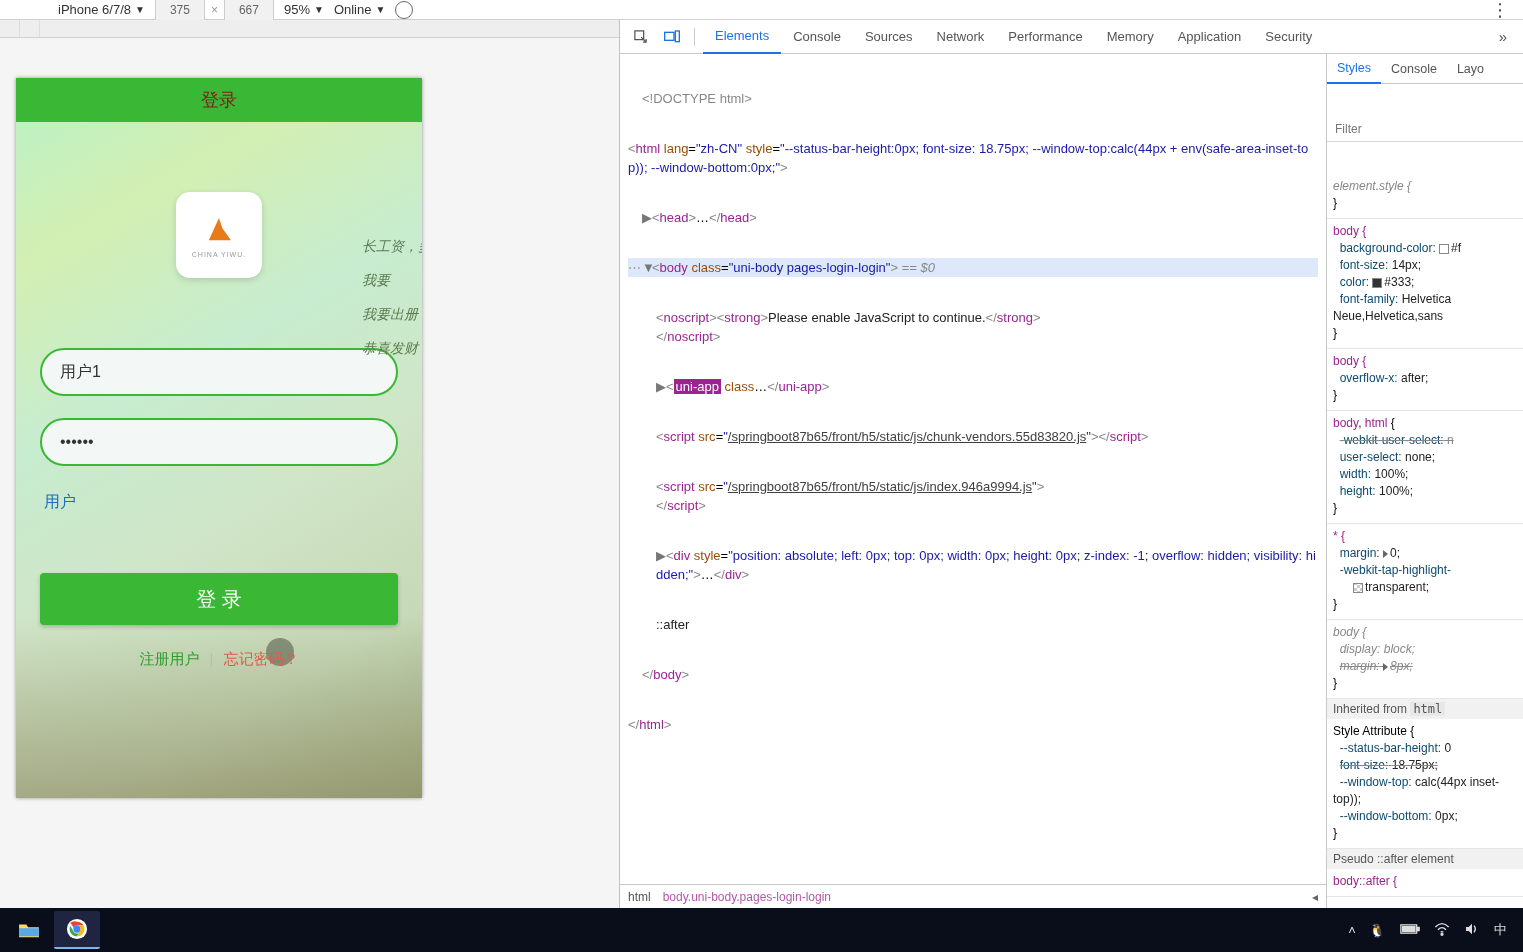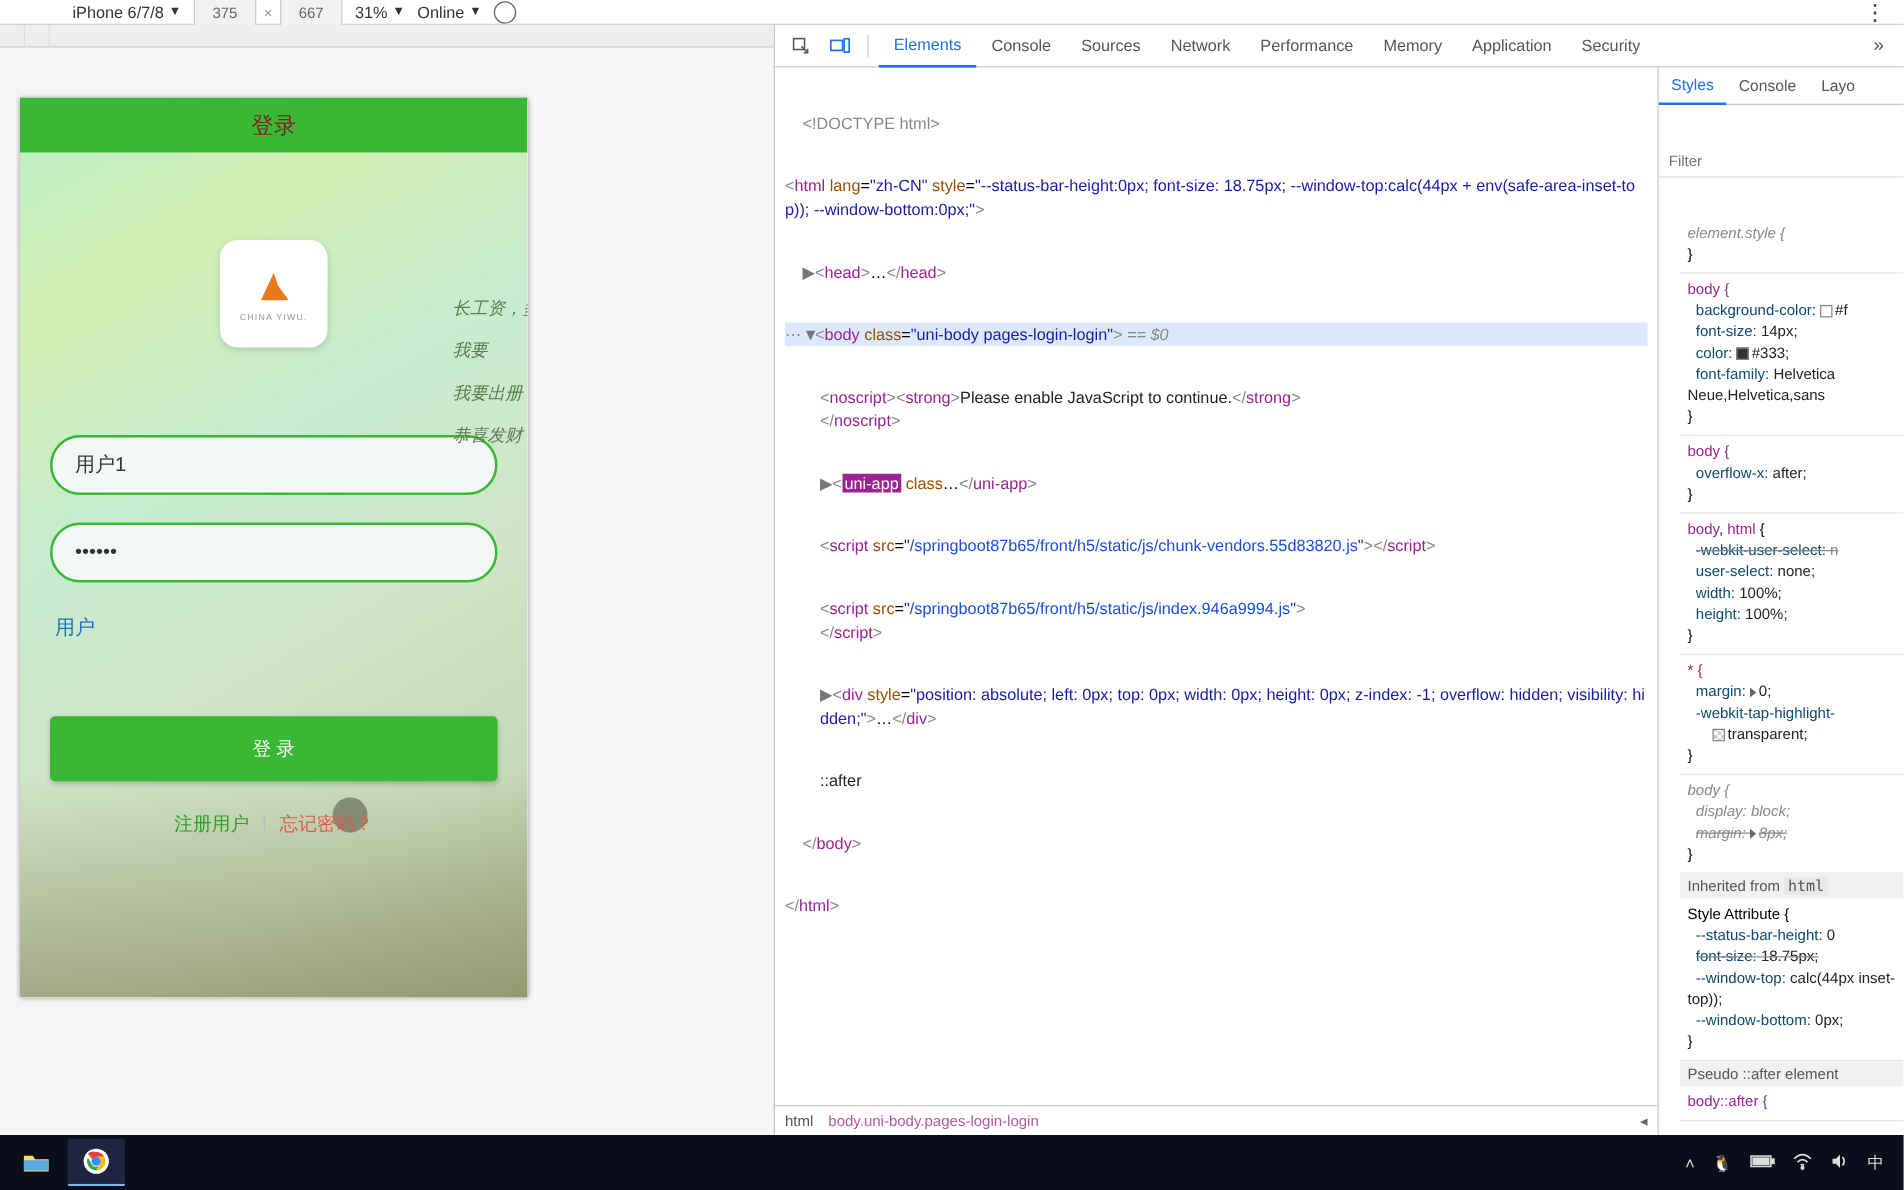--- a/index.html
+++ b/index.html
@@ -31,21 +31,21 @@
 .phone::after{content:"";position:absolute;bottom:0;left:0;right:0;height:180px;background:linear-gradient(0deg,rgba(130,120,80,.5),transparent);}
 .phone-header { height: 44px; background: #3ab734; color: #7f1d1d; display: flex; align-items: center; justify-content: center; font-size: 18px; font-weight: 500; }
 .phone-body { padding: 70px 24px 0; position: relative; z-index:2;}
 .logo { width: 86px; height: 86px; background: #fff; border-radius: 14px; margin: 0 auto 70px; display: flex; flex-direction: column; align-items: center; justify-content: center; box-shadow: 0 2px 6px rgba(0,0,0,.15); }
 .logo svg{width:34px;height:34px;}
 .logo-txt{font-size:7px;color:#999;margin-top:4px;letter-spacing:1px;}
 .quote{position:absolute;right:-10px;top:110px;font-size:14px;color:#5d7b4e;line-height:28px;text-align:left;font-style:italic;}
 .quote div{margin-bottom:6px;}
 .field { width: 100%; height: 48px; border: 2px solid #3ab734; border-radius: 24px; background: #f3f8f6; padding: 0 18px; font-size: 16px; color: #333; margin-bottom: 22px; outline:none; }
 .role { color: #1d6fbf; font-size: 16px; margin: 4px 0 60px 4px; }
-.login-btn { width: 100%; height: 52px; background: #3ab734; color: #fff; font-size: 15px; border: none; border-radius: 4px; cursor: pointer; box-shadow: 0 2px 4px rgba(0,0,0,.2);}
+.login-btn { width: 100%; height: 52px; background: #3ab734; color: #fff; font-size: 20px; border: none; border-radius: 4px; cursor: pointer; box-shadow: 0 2px 4px rgba(0,0,0,.2);}
 .cursor-dot{position:absolute;left:250px;top:560px;width:28px;height:28px;border-radius:50%;background:rgba(0,0,0,.35);}
 .links { text-align: center; margin-top: 25px; font-size: 15px; }
 .links .reg { color: #2e9d2c; }
 .links .sep { color: #bbb; margin: 0 6px; }
 .links .forgot { color: #e25a4a; }
 
 
 .right-pane { flex: 1; display: flex; flex-direction: column; min-width: 0; background: #fff; }
 .dev-top { height: 34px; border-bottom: 1px solid #c8c8c8; display: flex; align-items: center; padding: 0 6px; font-size: 13px; color: #555; gap: 4px; }
 .dev-top .ico { width: 28px; display: flex; justify-content: center; cursor: pointer; font-size: 15px; color: #555; }
@@ -65,34 +65,34 @@
 .val { color: #1a1aa6; }
 .txt { color: #222; }
 .doctype{color:#888;}
 .line { padding-left: 0; margin-top: 12px; }
 .i1{padding-left:14px;} .i2{padding-left:28px;}
 .sel-line { background: #dde8fb; }
 .elips{position:absolute;left:0;}
 .sel-wrap{position:relative;}
 .arrow{display:inline-block;width:10px;color:#777;}
 .hl{background:#9b2393;color:#fff;padding:0 2px;}
-.link{color:#1d4ed8;}
+.link{color:#404040;text-decoration:underline;}
 .dim{color:#888;font-style:italic;}
 .breadcrumb { height: 24px; border-top: 1px solid #c8c8c8; display: flex; align-items: center; padding: 0 8px; font-size: 12px; gap: 12px; color: #555; }
 .breadcrumb .bc-sel { color: #b556a8; }
 .breadcrumb .bc-arrow{margin-left:auto;color:#666;cursor:pointer;}
 
 
 .styles-pane { width: 196px; display: flex; flex-direction: column; font-family: Menlo, Consolas, monospace; font-size: 12px; overflow:hidden;gap:32px;}
 .styles-tabs { height: 30px; border-bottom: 1px solid #c8c8c8; display: flex; align-items: center; font-family: -apple-system, Arial; font-size: 12.5px; color: #555; font-family: Arial;}
 .styles-tabs .st { padding: 0 10px; height: 30px; display: flex; align-items: center; cursor: pointer; }
 .styles-tabs .st.active { color: #1a73e8; border-bottom: 2px solid #1a73e8; }
 .filter-box { height: 26px; border-bottom: 1px solid #d8d8d8; }
 .filter-box input { width: 100%; height: 100%; border: none; padding: 0 8px; font-size: 12px; outline: none; color:#555; font-family:Arial;}
-.rules { flex: 1; overflow: auto; margin-left: 17px; }
+.rules { flex: 1; overflow: auto; }
 .rule { border-bottom: 1px solid #e6e6e6; padding: 4px 6px 6px; line-height: 17px; }
 .sel { color: #9b2393; }
 .sel-i { color: #888; font-style: italic; }
 .prop { color: #0c4a6e; }
 .propv { color: #222; }
 .swatch { display: inline-block; width: 10px; height: 10px; border: 1px solid #888; vertical-align: middle; margin-right: 2px; }
 .swatch.w{background:#fff;} .swatch.d{background:#333;} .swatch.t{background:repeating-conic-gradient(#ccc 0 25%,#fff 0 50%) 0/6px 6px;}
 .strike { text-decoration: line-through; color: #888; }
 .tri{display:inline-block;width:0;height:0;border-top:4px solid transparent;border-bottom:4px solid transparent;border-left:5px solid #666;vertical-align:middle;margin-right:2px;}
 .section-hdr { background:#f1f1f1; padding:3px 6px; color:#555; font-family:Arial; font-size:12px;}
@@ -115,21 +115,21 @@
     <div class="device-sel">
       <span>iPhone 6/7/8</span>
       <span class="caret">▼</span>
     </div>
     <div class="dim-inputs">
       <input class="dim-box" value="375" style="">
       <span class="times">×</span>
       <input class="dim-box" value="667" style="">
     </div>
     <div class="zoom">
-      <span>31%</span>
+      <span>95%</span>
       <span class="caret">▼</span>
     </div>
     <div class="network">
       <span>Online</span>
       <span class="caret">▼</span>
     </div>
     <div class="rotate-ico"></div>
     <div class="device-more">⋮</div>
   </div>
 

